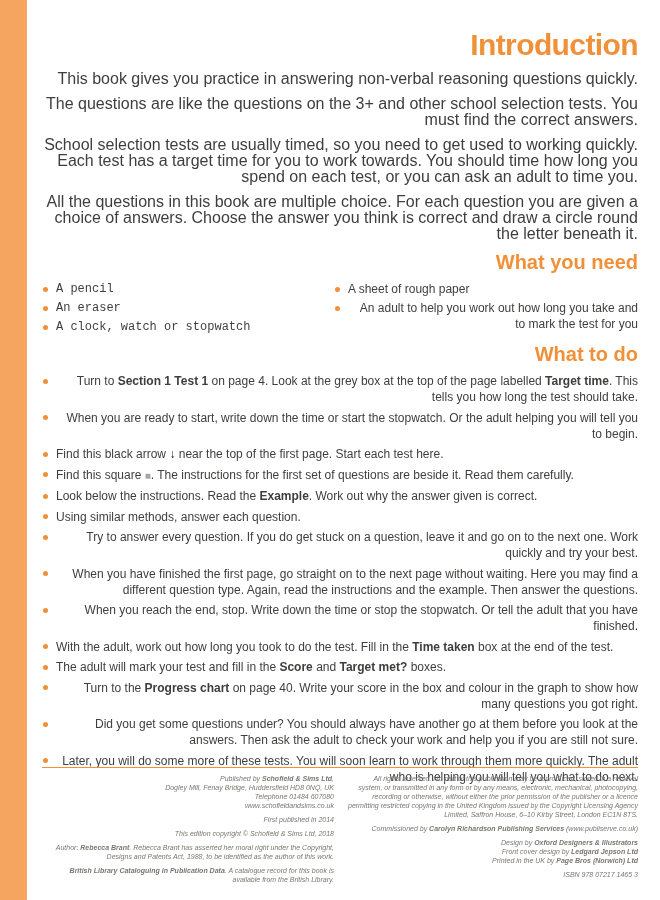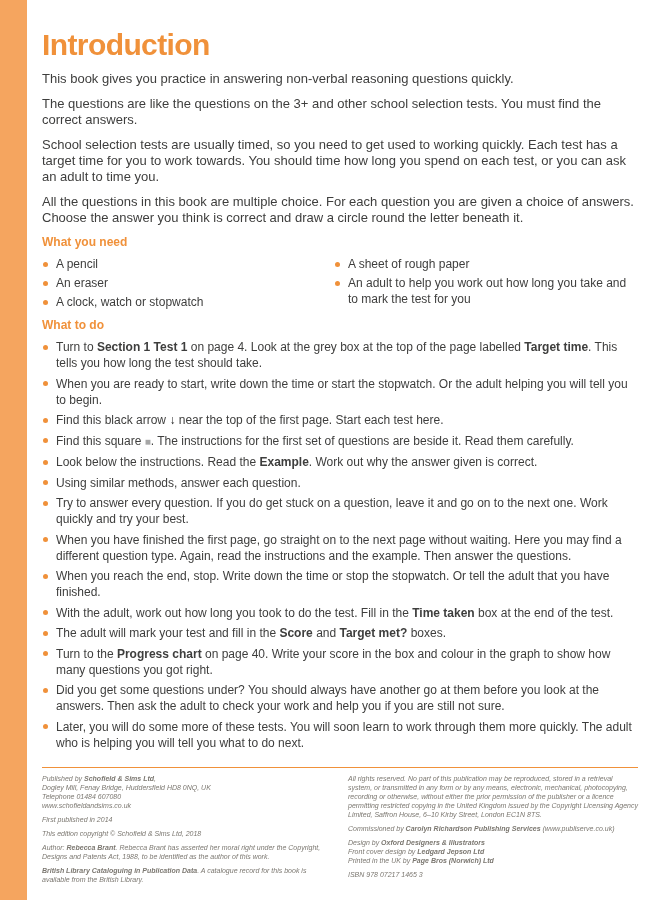--- a/index.html
+++ b/index.html
@@ -1,25 +1,25 @@
 <!DOCTYPE html>
 <html style="--accent: #F5A55F; --heading: #F0913A; --body: #3E3E3D; --footer: #7B7770;"><head>
 <meta charset="utf-8">
 <style>
   * { margin:0; padding:0; box-sizing:border-box; }
   html, body { background:#ffffff; }
   body { font-family:"Liberation Sans","DejaVu Sans",sans-serif; }
-  .page { position:relative; width:660px; height:900px; background:#ffffff; overflow:hidden; }
+  .page { position:relative; width:660px; height:900px; background:#ffffff; overflow:hidden;text-align:right; }
   .spine-bar { position:absolute; left:0; top:0; width:27px; height:900px; background:var(--accent,#F5A55F); }
   .content { position:absolute; left:42px; top:28px; width:596px; color:var(--body,#3E3E3D); }
   .page-title { color:var(--heading,#F0913A); font-size:30px; font-weight:bold; letter-spacing:-0.6px; margin-bottom:9px; }
-  .body-para { font-size:13px; line-height:16px; margin-bottom:9px; }
-  .section-heading { color:var(--heading,#F0913A); font-size:12px; font-weight:bold; margin:3px 0 7px 0; }
+  .body-para { font-size:16px; line-height:16px; margin-bottom:9px; }
+  .section-heading { color:var(--heading,#F0913A); font-size:20px; font-weight:bold; margin:3px 0 7px 0; }
   .two-col { display:flex; margin-bottom:5px; }
-  .col-left { width:292px; flex-shrink:0; }
+  .col-left { width:292px; flex-shrink:0;font-family:Liberation Mono, monospace; }
   .col-right { flex:1; }
   ul.bullet-list { list-style:none; }
   .bullet-list li { display:flex; font-size:12px; line-height:16px; margin-bottom:3px; }
   .bullet { width:5px; height:5px; border-radius:50%; background:var(--heading,#F0913A); margin:5.5px 8px 0 1px; flex-shrink:0; }
   .todo li { margin-bottom:4.5px; }
   .b { font-weight:bold; }
   .glyph-arrow { font-weight:bold; color:#151515; }
   .glyph-square { color:#A6A6A6; font-size:10px; }
   .footer { position:absolute; left:42px; right:22px; bottom:16px; }
   .footer-rule { border:none; border-top:1.5px solid var(--heading,#F0913A); margin-bottom:6px; }

